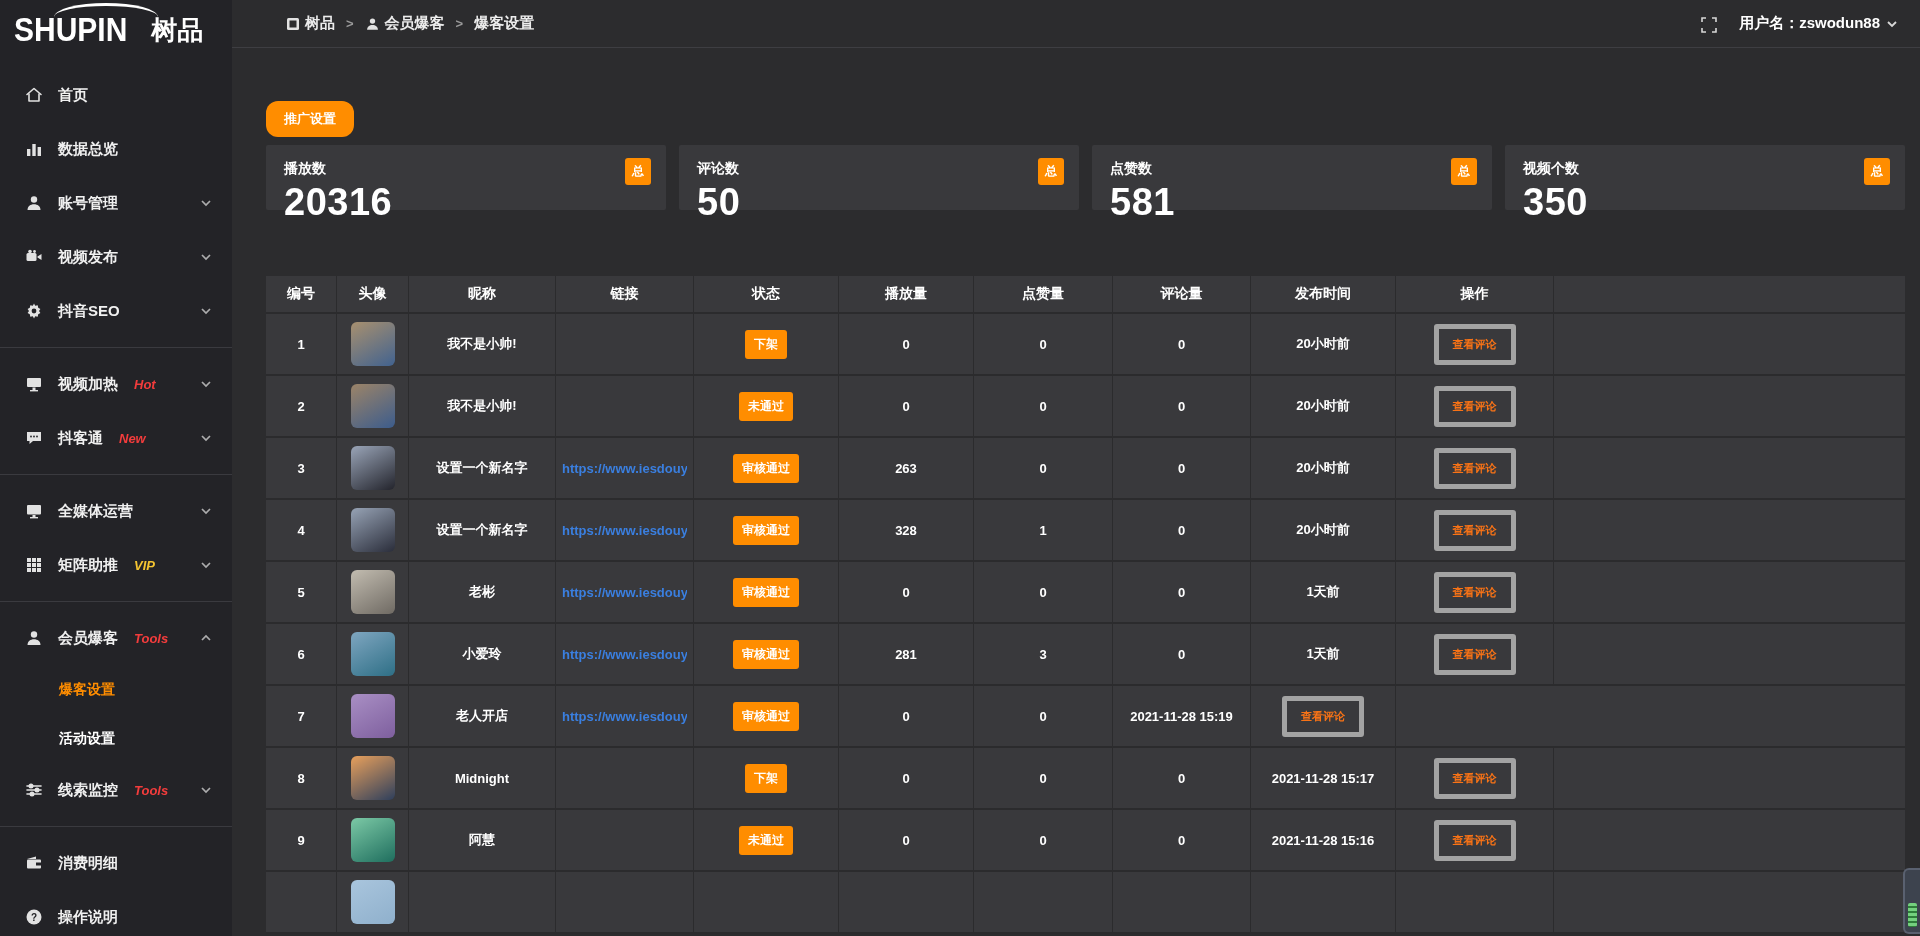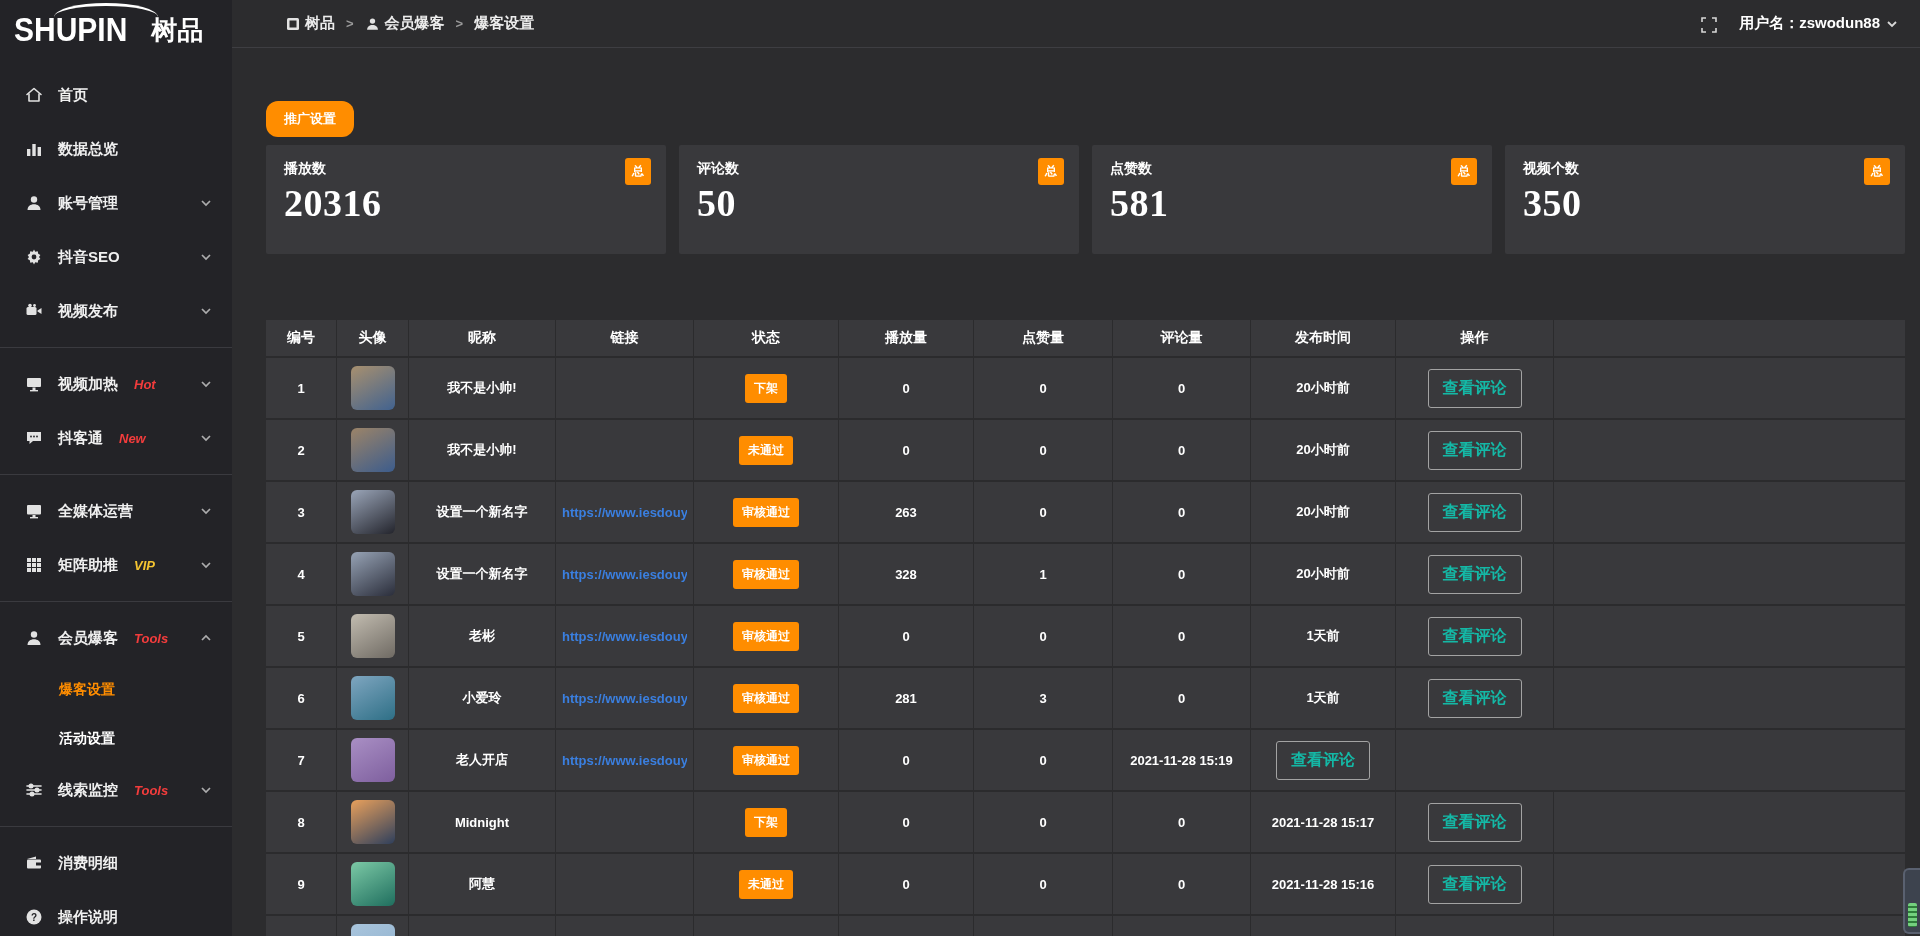--- a/index.html
+++ b/index.html
@@ -39,41 +39,41 @@
   .fs-icon { display:flex; cursor:pointer; }
   .username { display:flex; align-items:center; gap:6px; font-size:15px; font-weight:700; cursor:pointer; }
 
   
   .content { position:absolute; left:232px; top:49px; width:1688px; height:887px;
     padding:52px 15px 0 34px; }
   .promo-btn { display:inline-block; background:var(--orange); color:#fff; border:none;
     font-size:13px; font-weight:700; padding:9px 18px; border-radius:12px; cursor:pointer;
     font-family:"Liberation Sans",sans-serif; }
   .stats { margin-top:8px; display:grid; grid-template-columns:repeat(4,1fr); gap:13px; }
-  .card { background:#39393c; height:109px; padding:15px 18px; position:relative; border-radius:2px;font-family:Liberation Serif, serif; }
+  .card { background:#39393c; height:65px; padding:15px 18px; position:relative; border-radius:2px; }
   .card-label { font-size:14px; font-weight:700; color:#fff; }
   .card-value { font-size:38px; font-weight:700; margin-top:3px; letter-spacing:.5px; }
   .card-badge { position:absolute; top:13px; right:15px; background:var(--orange); color:#fff;
     font-size:12px; font-weight:700; padding:5px 7px; border-radius:3px; }
 
   
   .table { margin-top:66px; background:#39393c; --cols:71px 72px 147px 138px 145px 135px 139px 138px 145px 158px 1fr; }
   .trow { display:grid; grid-template-columns:var(--cols); border-bottom:2px solid #2b2b2d; }
   .thead { height:38px; }
   .tbody-row { height:62px; }
   .cell { display:flex; align-items:center; justify-content:center; border-right:1px solid #2b2b2d;
     font-size:13px; font-weight:700; color:#fff; overflow:hidden; padding:0 6px; }
   .cell:last-child { border-right:none; }
   .thead .cell { font-size:14px; }
   .avatar { width:44px; height:44px; border-radius:6px; flex:0 0 auto; }
   .link { color:var(--link); font-size:13px; font-weight:600; white-space:nowrap; overflow:hidden;
     text-decoration:none; cursor:pointer; max-width:130px; }
   .status-badge { background:var(--orange); color:#fff; font-size:12px; font-weight:700;
     padding:6px 9px; border-radius:3px; white-space:nowrap; }
-  .action-btn { background:transparent; border:1px solid #a3a3a3; color:#14b8a6; font-size:16px;
+  .action-btn { background:transparent; border:5px solid #a3a3a3; color:#f97316; font-size:11px;
     font-weight:700; padding:8px 14px; border-radius:3px; cursor:pointer; white-space:nowrap;
     font-family:"Liberation Sans",sans-serif; }
 
   
   .float-widget { position:absolute; right:0; bottom:2px; width:17px; height:66px;
     background:#3d434e; border:2px solid #5a6170; border-right:none; border-radius:6px 0 0 6px;
     display:flex; flex-direction:column; justify-content:flex-end; align-items:center; cursor:pointer; z-index:9; }
   .fw-bars { width:9px; height:24px; margin-bottom:5px;
     background:repeating-linear-gradient(180deg,#74d07e 0 3px,#2e7d3a 3px 5px); border-radius:2px; }
 </style>
@@ -116,41 +116,41 @@
         <span class="slabel">账号管理</span>
         <span class="schev">
           <svg width="12" height="12" viewBox="0 0 12 12" fill="none" stroke="#cfcfcf" stroke-width="1.7">
             <path d="M2 4l4 4 4-4"></path>
           </svg>
         </span>
       </div>
       <div class="sitem">
         <span class="sicon">
           <svg width="18" height="18" viewBox="0 0 18 18" fill="#e2e2e2">
-            <path d="M9 1.5l1.2 2.2 2.5-.5 .5 2.5 2.2 1.3-1.4 2 1.4 2-2.2 1.3-.5 2.5-2.5-.5L9 16.5l-1.2-2.2-2.5 .5-.5-2.5L2.6 11 4 9 2.6 7l2.2-1.3 .5-2.5 2.5 .5z"></path>
-            <circle cx="9" cy="9" r="2.4" fill="#232327"></circle>
-          </svg>
-        </span>
-        <span class="slabel">抖音SEO</span>
-        <span class="schev">
-          <svg width="12" height="12" viewBox="0 0 12 12" fill="none" stroke="#cfcfcf" stroke-width="1.7">
-            <path d="M2 4l4 4 4-4"></path>
-          </svg>
-        </span>
-      </div>
-      <div class="sitem">
-        <span class="sicon">
-          <svg width="18" height="18" viewBox="0 0 18 18" fill="#e2e2e2">
             <rect x="1.5" y="5" width="10" height="8" rx="1.5"></rect>
             <path d="M12.5 8.5L16.5 6v6l-4-2.5z"></path>
             <circle cx="5" cy="3.5" r="1.8"></circle>
             <circle cx="9.5" cy="3.5" r="1.4"></circle>
           </svg>
         </span>
         <span class="slabel">视频发布</span>
+        <span class="schev">
+          <svg width="12" height="12" viewBox="0 0 12 12" fill="none" stroke="#cfcfcf" stroke-width="1.7">
+            <path d="M2 4l4 4 4-4"></path>
+          </svg>
+        </span>
+      </div>
+      <div class="sitem">
+        <span class="sicon">
+          <svg width="18" height="18" viewBox="0 0 18 18" fill="#e2e2e2">
+            <path d="M9 1.5l1.2 2.2 2.5-.5 .5 2.5 2.2 1.3-1.4 2 1.4 2-2.2 1.3-.5 2.5-2.5-.5L9 16.5l-1.2-2.2-2.5 .5-.5-2.5L2.6 11 4 9 2.6 7l2.2-1.3 .5-2.5 2.5 .5z"></path>
+            <circle cx="9" cy="9" r="2.4" fill="#232327"></circle>
+          </svg>
+        </span>
+        <span class="slabel">抖音SEO</span>
         <span class="schev">
           <svg width="12" height="12" viewBox="0 0 12 12" fill="none" stroke="#cfcfcf" stroke-width="1.7">
             <path d="M2 4l4 4 4-4"></path>
           </svg>
         </span>
       </div>
       <div class="sdivider"></div>
       <div class="sitem">
         <span class="sicon">
           <svg width="18" height="18" viewBox="0 0 18 18" fill="#e2e2e2">

